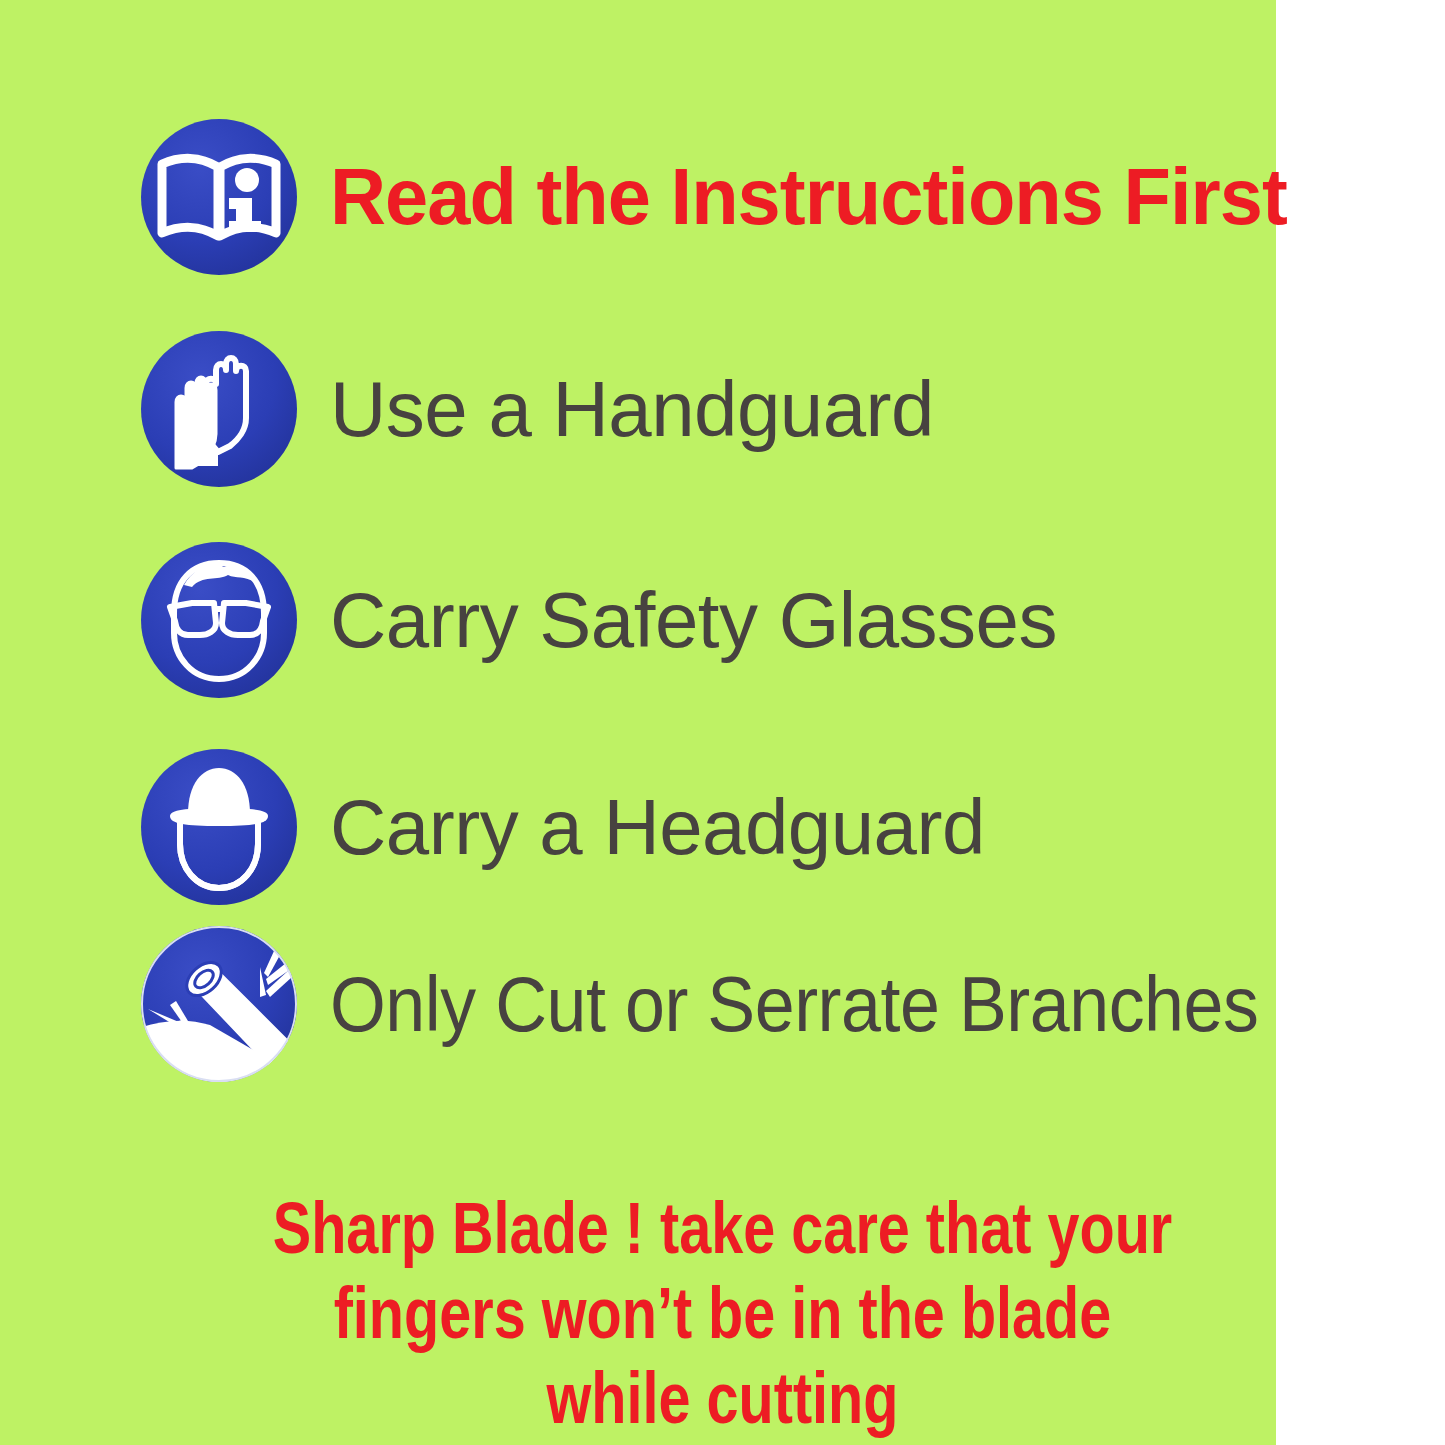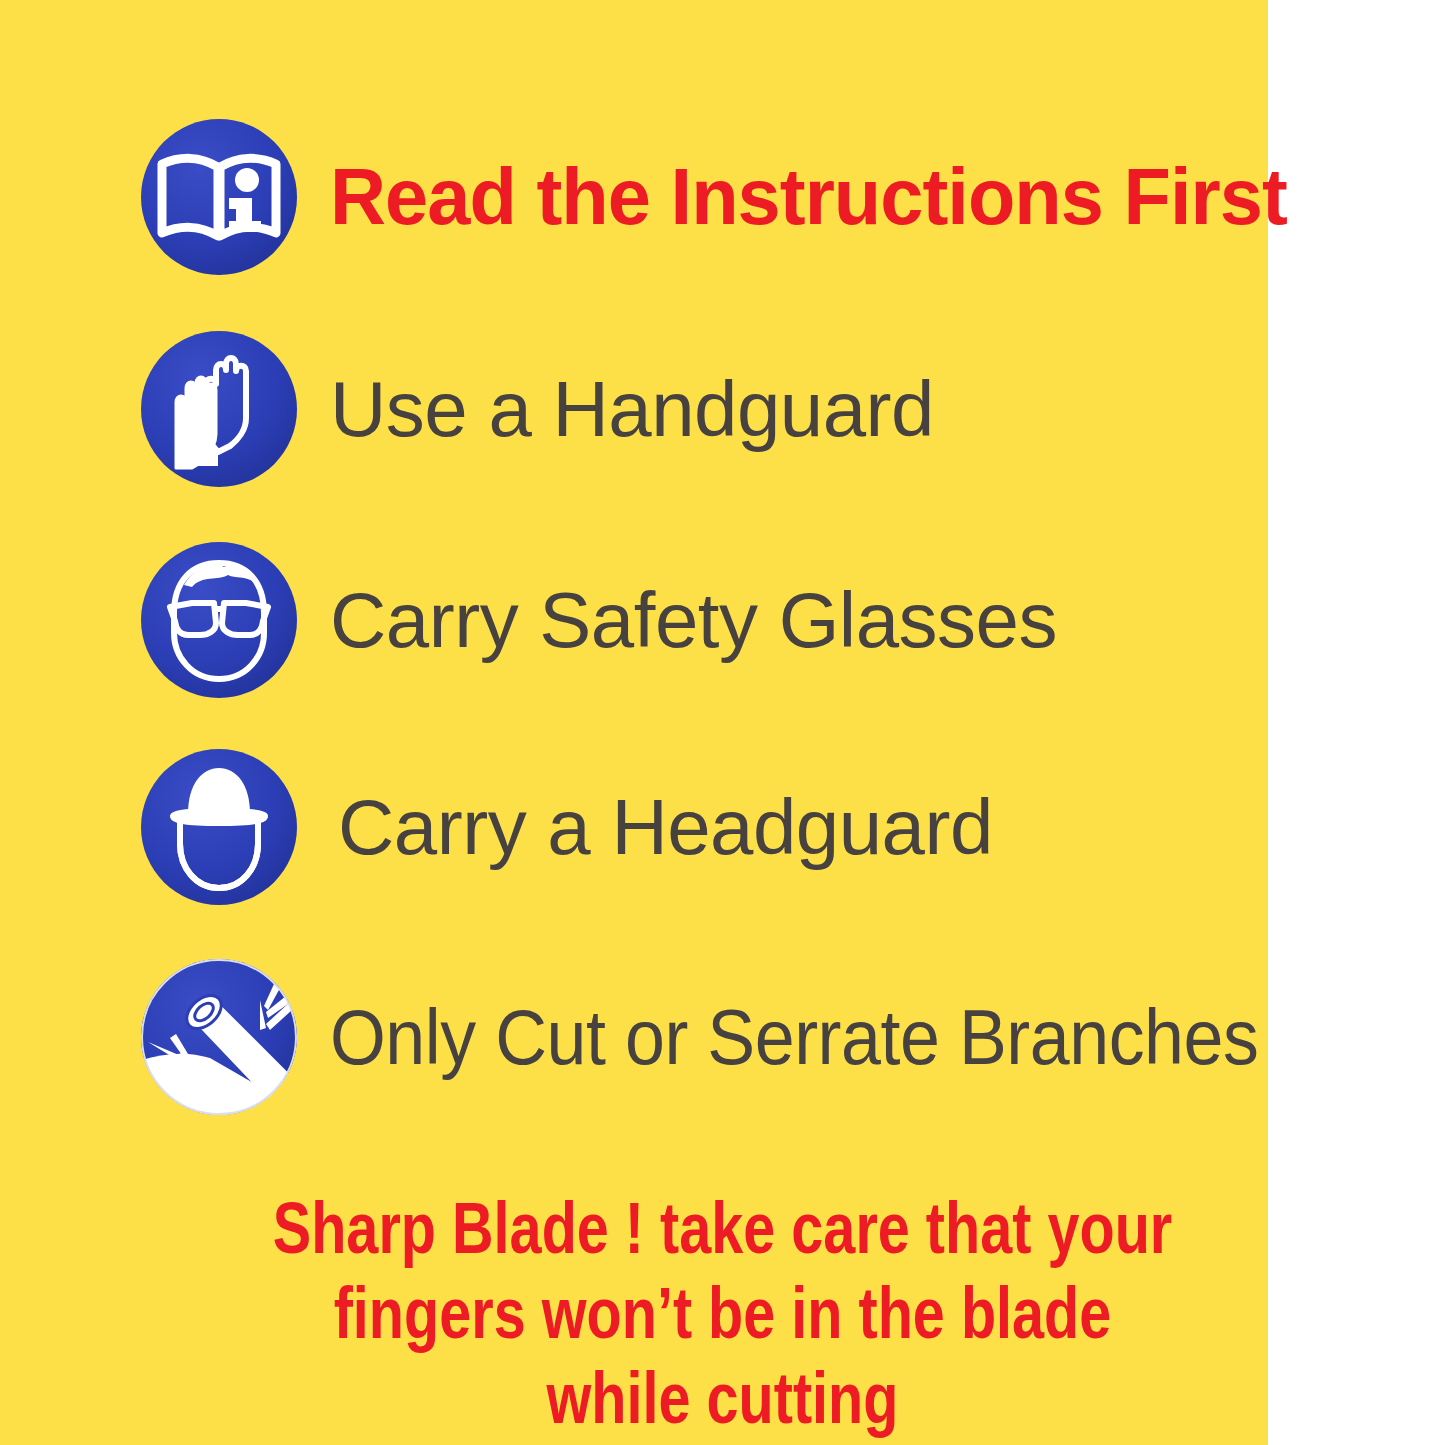--- a/index.html
+++ b/index.html
@@ -12,21 +12,22 @@
     height: 1445px;
     font-family: "Liberation Sans", sans-serif;
     overflow: hidden;
     position: relative;
   }
 
   #poster {
     position: relative;
     width: 1268px;
     height: 1445px;
-    background: #fde047;
+    background: #bef264;
+    padding-left: 8px;
   }
 
   .safety-row {
     position: absolute;
     display: flex;
     align-items: center;
     left: 140px;
   }
 
   .icon-wrap {
@@ -62,22 +63,22 @@
 
   .row-label.condensed {
     transform: scaleX(0.92);
     transform-origin: left center;
   }
 
   
   #row-0 { top: 118px; }
   #row-1 { top: 330px; }
   #row-2 { top: 541px; }
-  #row-3 { top: 748px; gap: 8px; }
-  #row-4 { top: 958px; }
+  #row-3 { top: 748px; }
+  #row-4 { top: 925px; }
 
   #warning-block {
     position: absolute;
     top: 1186px;
     left: 0;
     width: 1445px;
     text-align: center;
     color: #ED1C24;
     font-weight: 700;
     font-size: 72px;

